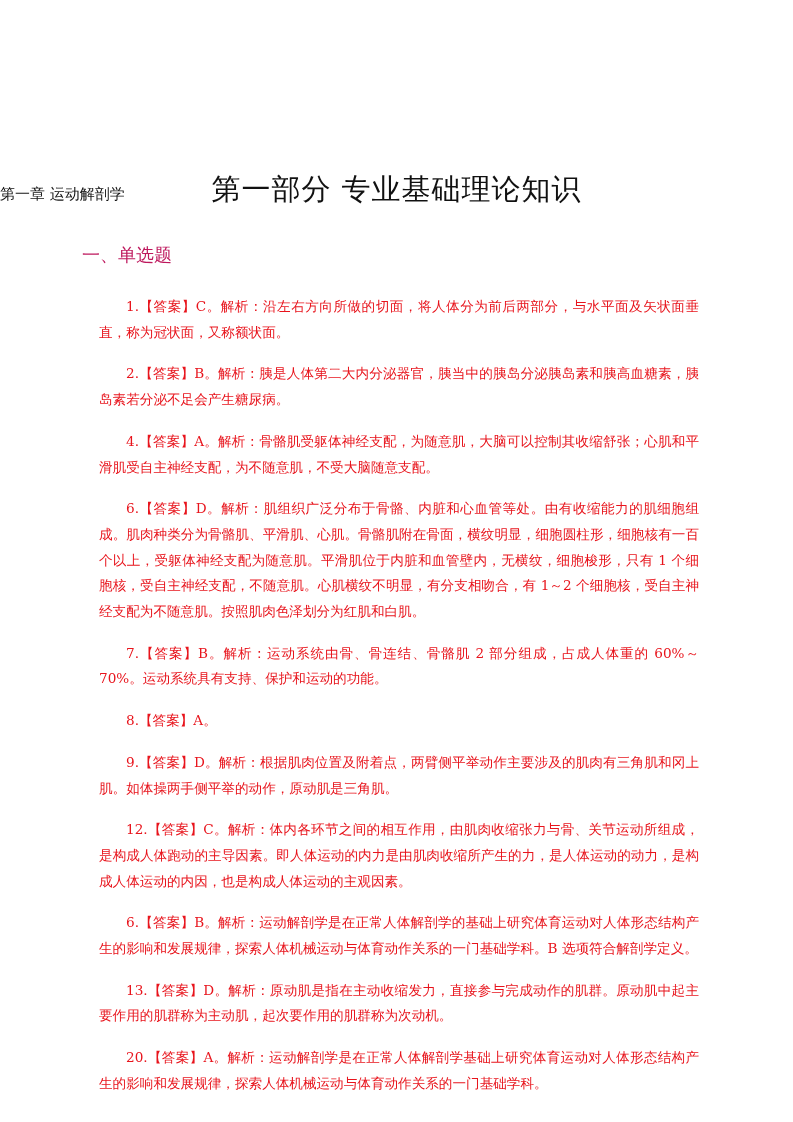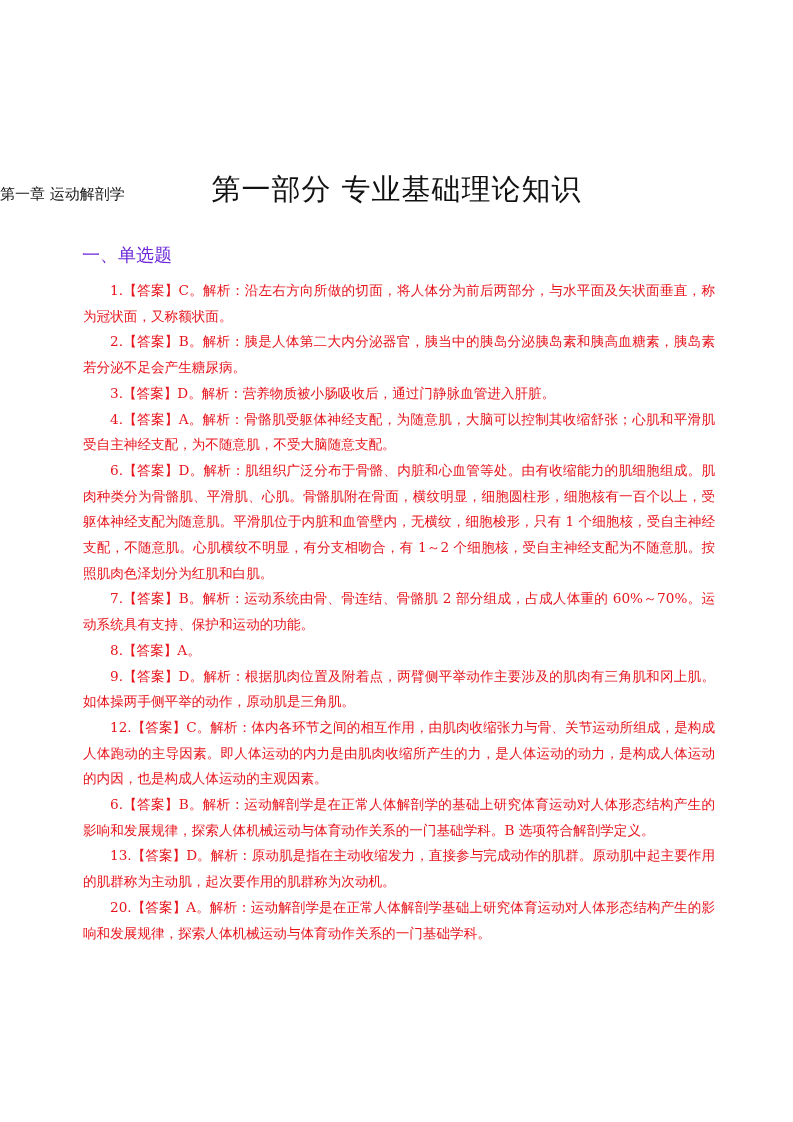--- a/index.html
+++ b/index.html
@@ -10,42 +10,41 @@
     text-align: center; font-family: "DejaVu Sans", sans-serif;
     font-size: 29px; color: #111; letter-spacing: 1px; font-weight: normal; margin-top: 48px;
   }
   .chapter-title {
     position: absolute; left: 0; width: 641px; top: 185px;
     text-align: left; font-family: "DejaVu Sans", sans-serif;
     font-size: 15px; color: #111;
   }
   .section-title {
     position: absolute; left: 82px; top: 243px;
-    font-family: "DejaVu Sans", sans-serif; font-size: 18px; color: #6d28d9;
+    font-family: "DejaVu Sans", sans-serif; font-size: 18px; color: #be185d;
   }
   .answers {
     position: absolute; left: 83px; top: 278px; width: 632px;
     font-family: "DejaVu Serif", serif; font-size: 13.6px; color: #e8141c;
     line-height: 25.7px;
   }
-  .item { text-indent: 27px; text-align: justify; margin: 0; }
+  .item { text-indent: 27px; text-align: justify; margin: 16px; }
   .item span { }
 </style>
 </head>
 <body>
 
 <div class="page">
   <div class="part-title">第一部分  专业基础理论知识</div>
   <div class="chapter-title">第一章  运动解剖学</div>
   <div class="section-title">一、单选题</div>
 
   <div class="answers">
     <p class="item"><span>1.</span><span>【答案】</span><span>C。</span><span>解析：沿左右方向所做的切面，将人体分为前后两部分，与水平面及矢状面垂直，称为冠状面，又称额状面。</span></p>
     <p class="item"><span>2.</span><span>【答案】</span><span>B。</span><span>解析：胰是人体第二大内分泌器官，胰当中的胰岛分泌胰岛素和胰高血糖素，胰岛素若分泌不足会产生糖尿病。</span></p>
-    <p class="item"><span>3.</span><span>【答案】</span><span>D。</span><span>解析：营养物质被小肠吸收后，通过门静脉血管进入肝脏。</span></p>
     <p class="item"><span>4.</span><span>【答案】</span><span>A。</span><span>解析：骨骼肌受躯体神经支配，为随意肌，大脑可以控制其收缩舒张；心肌和平滑肌受自主神经支配，为不随意肌，不受大脑随意支配。</span></p>
     <p class="item"><span>6.</span><span>【答案】</span><span>D。</span><span>解析：肌组织广泛分布于骨骼、内脏和心血管等处。由有收缩能力的肌细胞组成。肌肉种类分为骨骼肌、平滑肌、心肌。骨骼肌附在骨面，横纹明显，细胞圆柱形，细胞核有一百个以上，受躯体神经支配为随意肌。平滑肌位于内脏和血管壁内，无横纹，细胞梭形，只有 1 个细胞核，受自主神经支配，不随意肌。心肌横纹不明显，有分支相吻合，有 1～2 个细胞核，受自主神经支配为不随意肌。按照肌肉色泽划分为红肌和白肌。</span></p>
     <p class="item"><span>7.</span><span>【答案】</span><span>B。</span><span>解析：运动系统由骨、骨连结、骨骼肌 2 部分组成，占成人体重的 60%～70%。运动系统具有支持、保护和运动的功能。</span></p>
     <p class="item"><span>8.</span><span>【答案】</span><span>A。</span><span></span></p>
     <p class="item"><span>9.</span><span>【答案】</span><span>D。</span><span>解析：根据肌肉位置及附着点，两臂侧平举动作主要涉及的肌肉有三角肌和冈上肌。如体操两手侧平举的动作，原动肌是三角肌。</span></p>
     <p class="item"><span>12.</span><span>【答案】</span><span>C。</span><span>解析：体内各环节之间的相互作用，由肌肉收缩张力与骨、关节运动所组成，是构成人体跑动的主导因素。即人体运动的内力是由肌肉收缩所产生的力，是人体运动的动力，是构成人体运动的内因，也是构成人体运动的主观因素。</span></p>
     <p class="item"><span>6.</span><span>【答案】</span><span>B。</span><span>解析：运动解剖学是在正常人体解剖学的基础上研究体育运动对人体形态结构产生的影响和发展规律，探索人体机械运动与体育动作关系的一门基础学科。B 选项符合解剖学定义。</span></p>
     <p class="item"><span>13.</span><span>【答案】</span><span>D。</span><span>解析：原动肌是指在主动收缩发力，直接参与完成动作的肌群。原动肌中起主要作用的肌群称为主动肌，起次要作用的肌群称为次动机。</span></p>
     <p class="item"><span>20.</span><span>【答案】</span><span>A。</span><span>解析：运动解剖学是在正常人体解剖学基础上研究体育运动对人体形态结构产生的影响和发展规律，探索人体机械运动与体育动作关系的一门基础学科。</span></p>
   </div>

